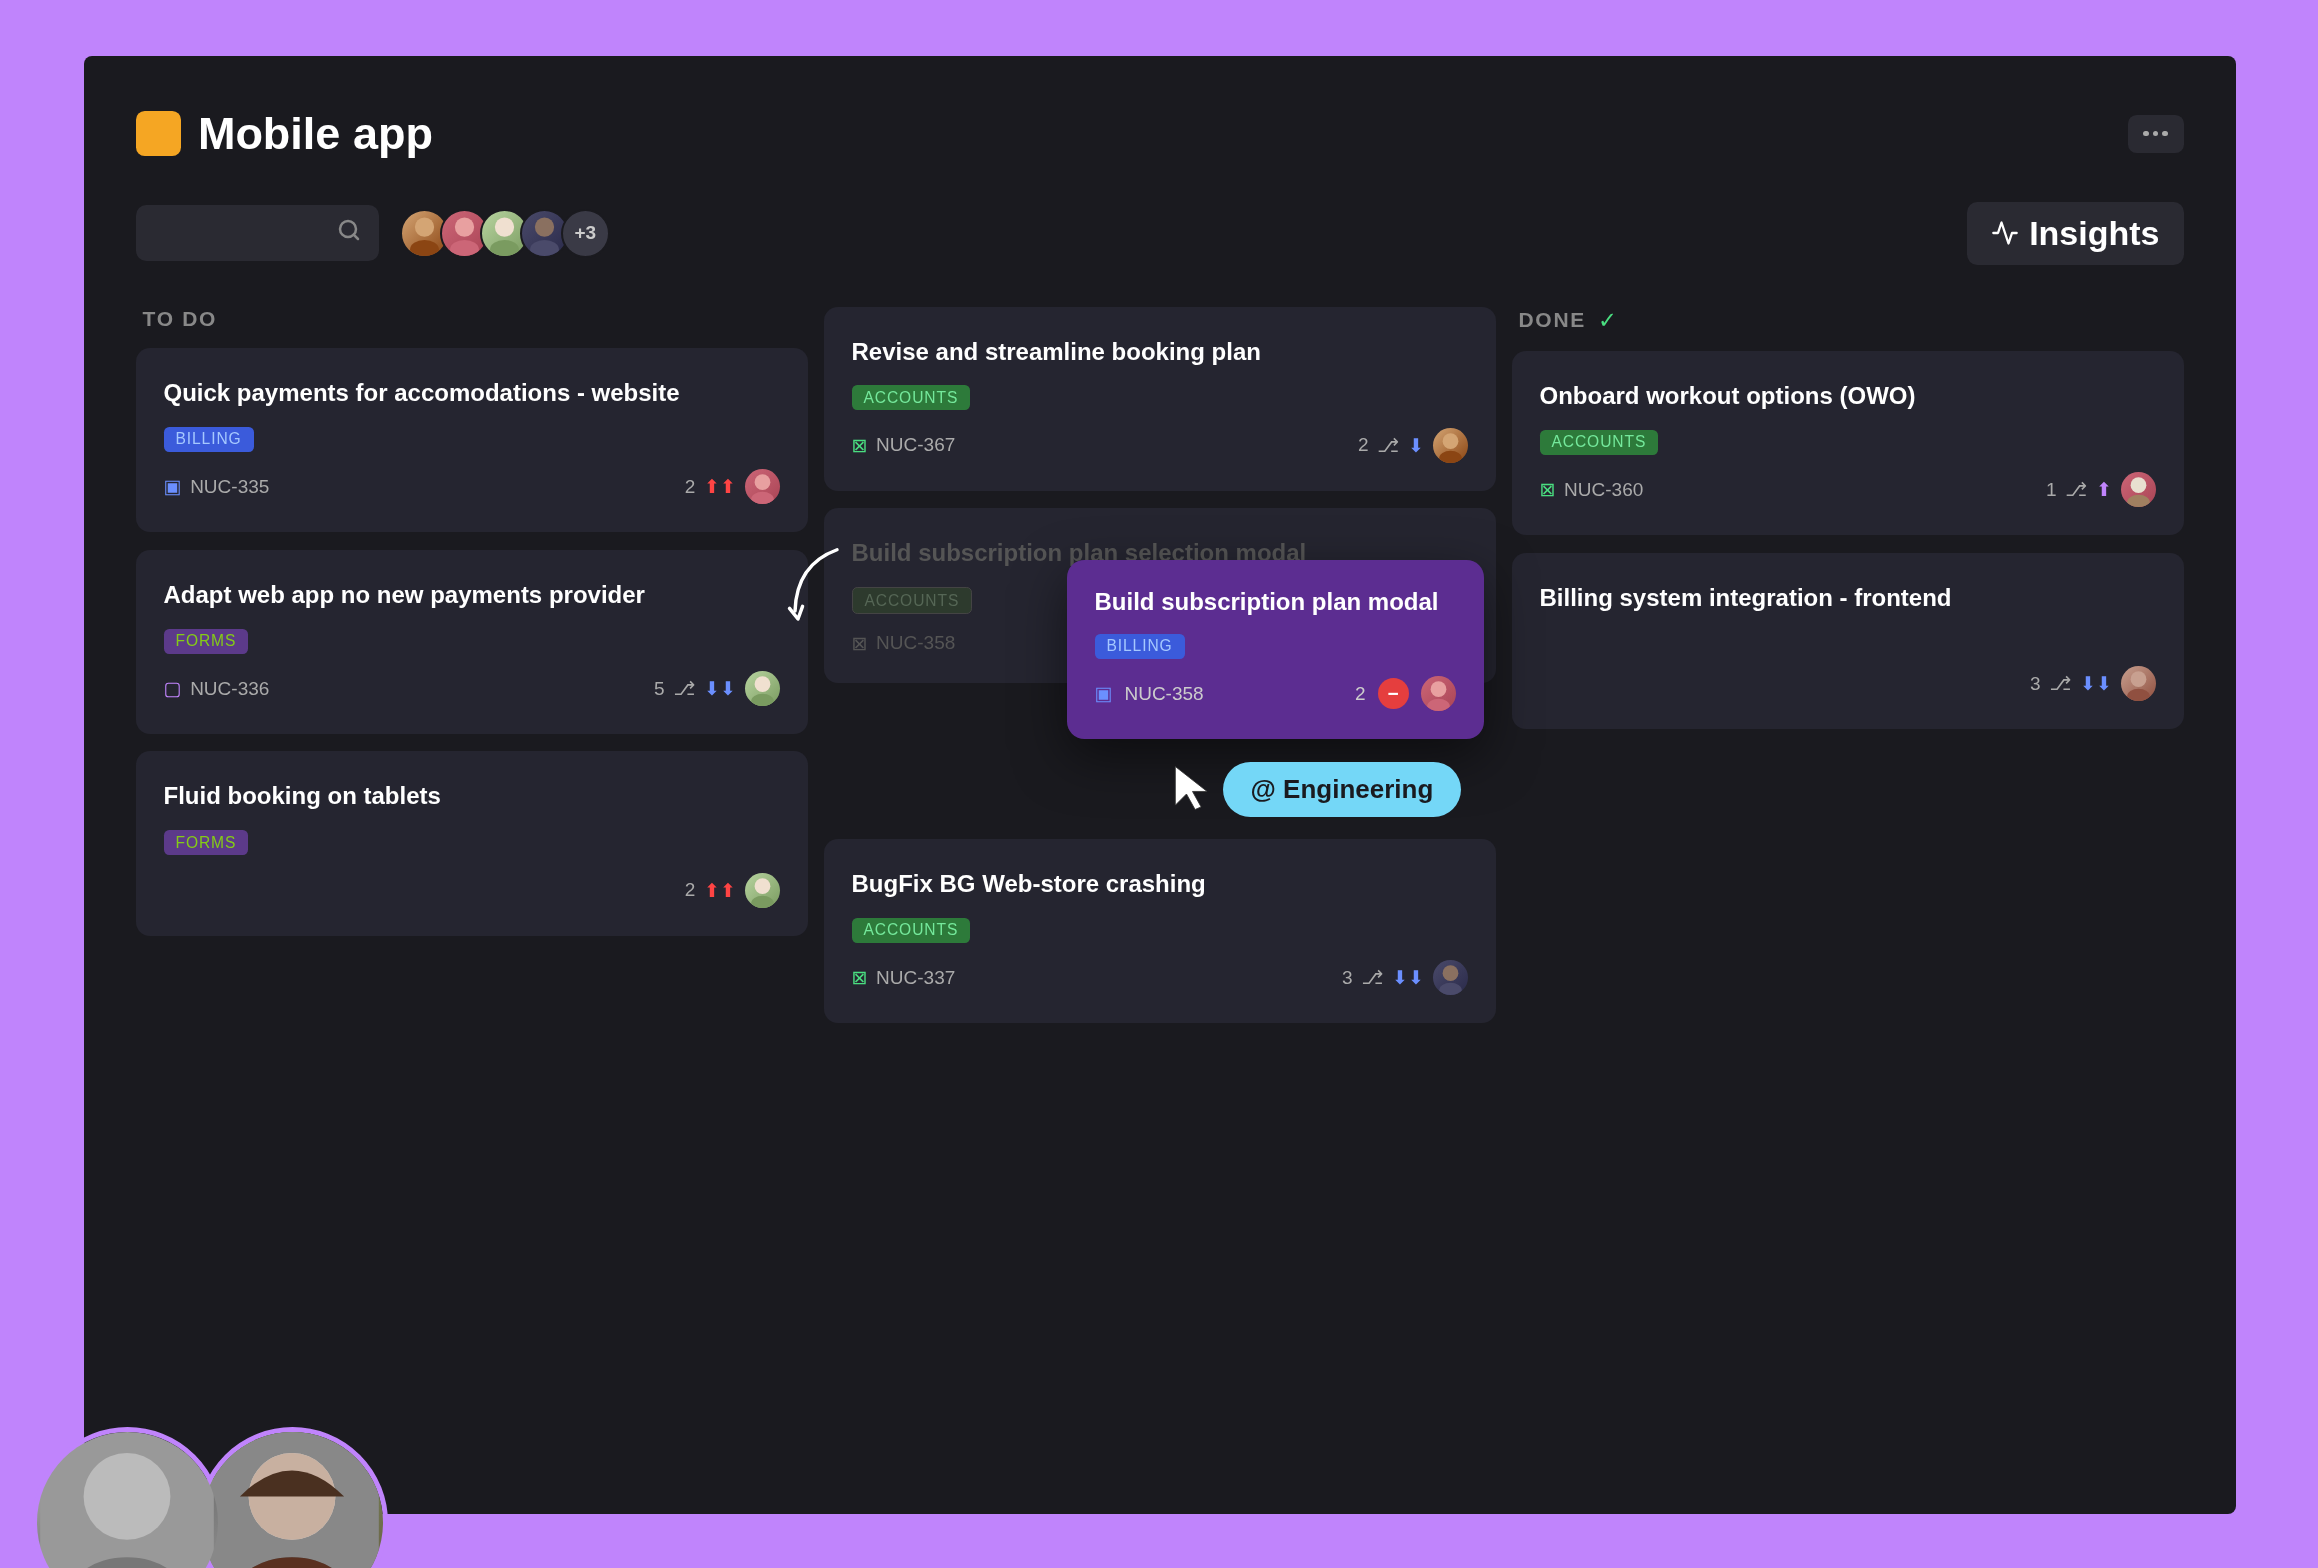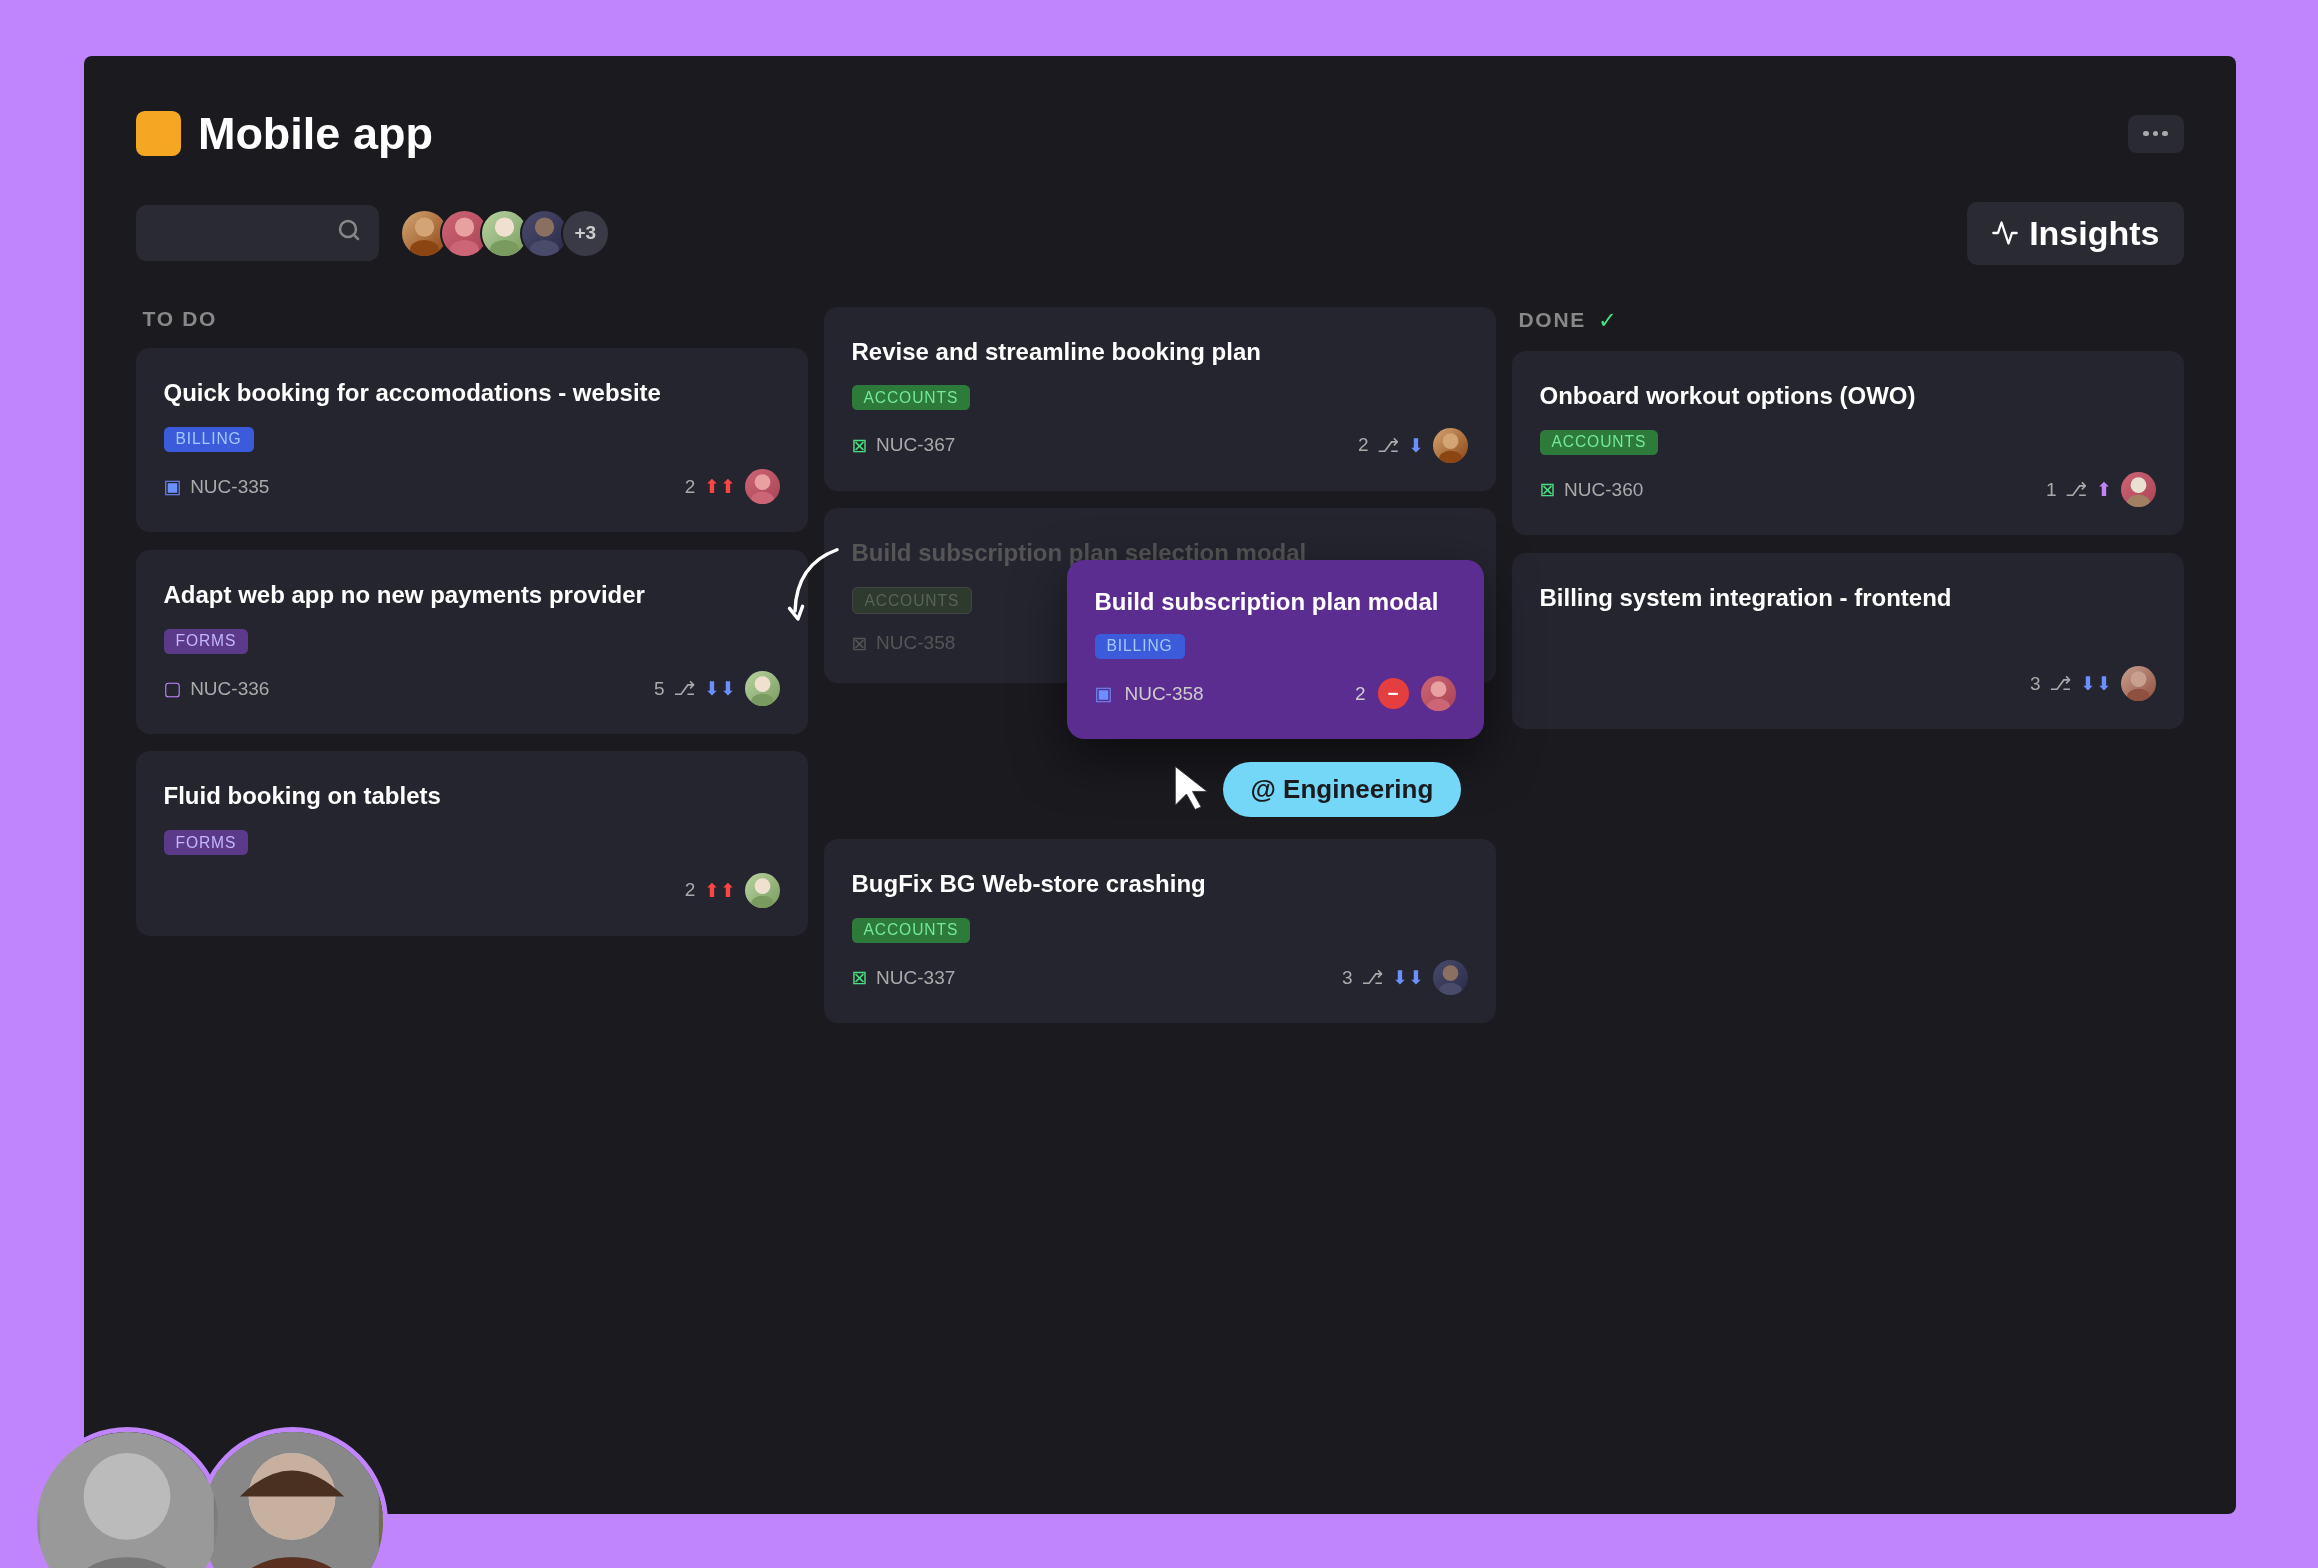--- a/index.html
+++ b/index.html
@@ -169,21 +169,21 @@
       display: inline-block;
       padding: 3.5px 12px;
       border-radius: 5.2px;
       font-size: 15.6px;
       font-weight: 400;
       letter-spacing: 0.9px;
       margin-bottom: 17.4px;
     }
     .tag-billing { background: #3b5bdb; color: #a5c8ff; }
     .tag-accounts { background: #2d7a3a; color: #74e89b; }
-    .tag-forms { background: #5c3a8a; color: #c4b5fd; }
+    .tag-forms { background: #5c3a8a; color: #84cc16; }
     .card-footer {
       display: flex;
       align-items: center;
       gap: 12px;
     }
     .card-meta {
       display: flex;
       align-items: center;
       gap: 8.7px;
       color: #aaa;
@@ -342,21 +342,21 @@
   </div>
 
   <div class="board">
 
     <div class="column">
       <div class="col-header">
         <span class="col-title">TO DO</span>
       </div>
 
       <div class="card">
-        <div class="card-title">Quick booking for accomodations - website</div>
+        <div class="card-title">Quick payments for accomodations - website</div>
         <span class="tag tag-billing">BILLING</span>
         <div class="card-footer">
           <div class="nuc-id-row">
             <span style="color:#6b8fff;font-size:19px;">▣</span>
             <span>NUC-335</span>
           </div>
           <div class="card-meta">
             <span>2</span>
             <span style="color:#ff4444;">⬆⬆</span>
             <div class="avatar-sm av2">

